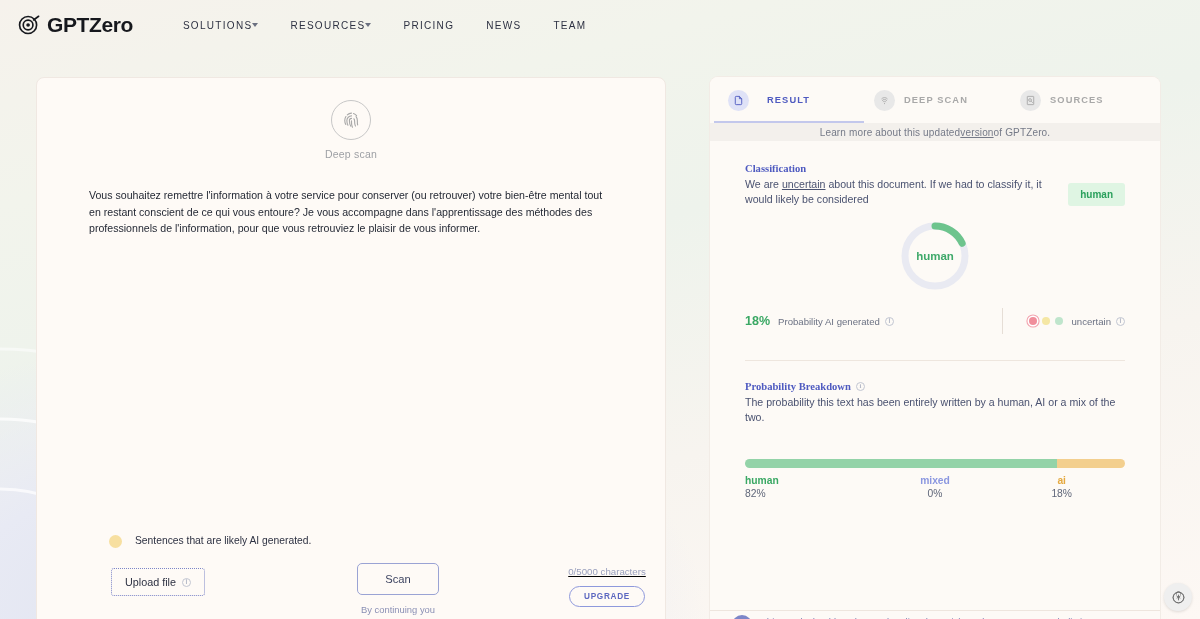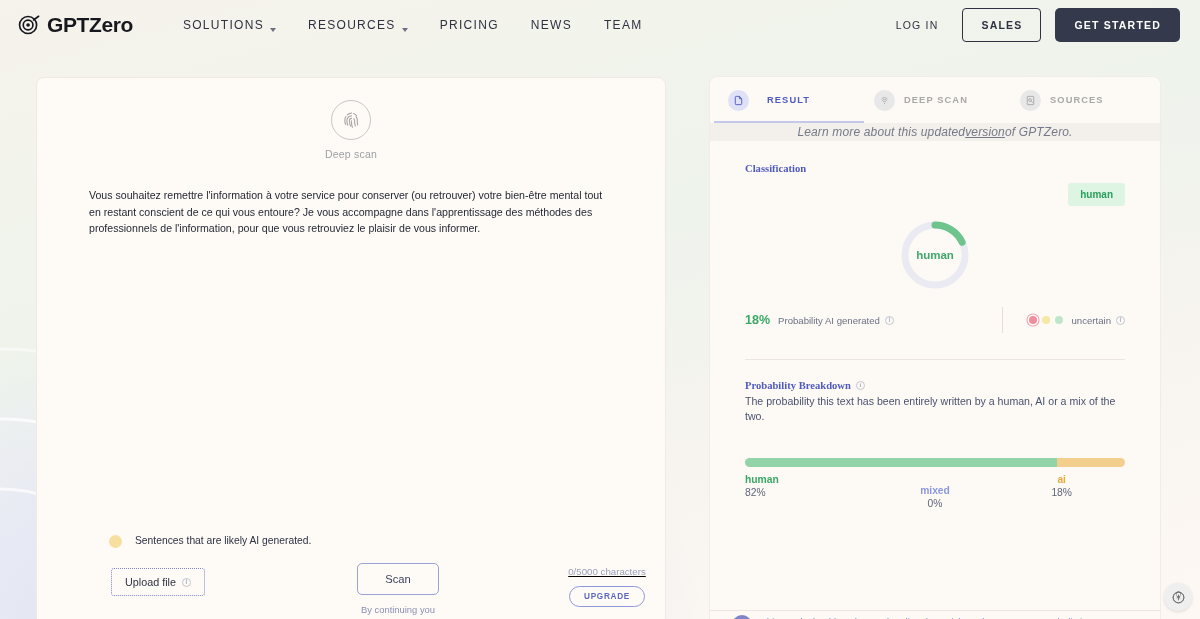--- a/index.html
+++ b/index.html
@@ -22,22 +22,22 @@
   .header {
     position: relative; z-index: 5;
     height: 50px; display: flex; align-items: center;
     padding: 0 20px 0 18px;
   }
   .logo { display:flex; align-items:center; gap:7px; }
   .logo-mark { width:22px; height:22px; flex:0 0 22px; }
   .logo-text { font-size:21px; font-weight:bold; color:#16181d; letter-spacing:-0.4px; }
   .nav { display:flex; align-items:center; margin-left:34px; gap:0; }
   .nav-item {
-    display:flex; align-items:flex-end; gap:6px;
-    font-size:12px; letter-spacing:1.3px; color:#2d3142; font-weight:500;
+    display:flex; align-items:center; gap:0;
+    font-size:10px; letter-spacing:1.3px; color:#2d3142; font-weight:500;
     padding:6px 16px; cursor:pointer; white-space:nowrap;
   }
   .caret { width:0;height:0; border-left:3.5px solid transparent; border-right:3.5px solid transparent; border-top:4px solid #6b7080; display:inline-block; }
   .header-right { margin-left:auto; display:flex; align-items:center; gap:14px; }
   .login { font-size:10.5px; letter-spacing:1.2px; color:#2d3142; font-weight:500; cursor:pointer; padding:6px 10px; }
   .btn-sales {
     font-size:10.5px; letter-spacing:1.2px; color:#2d3142; font-weight:600;
     border:1.3px solid #2d3142; border-radius:4px; background:transparent;
     padding:10px 18px; cursor:pointer; font-family:inherit;
   }
@@ -104,21 +104,21 @@
   .tab:nth-child(2){ padding-left:10px; }
   .tab:nth-child(3){ padding-left:10px; }
   .tab-ico { width:21px;height:21px;border-radius:50%; display:flex;align-items:center;justify-content:center; flex:0 0 21px; }
   .tab-ico.active { background:#dfe2f7; }
   .tab-ico.idle { background:#e8e8e8; }
   .tab-label { font-size:9.3px; letter-spacing:1.1px; font-weight:bold; color:#a8a8a8; white-space:nowrap; }
   .tab-label.active { color:#4e5ac0;padding-left:9px; }
   .tab-underline { position:absolute; left:0; bottom:0; height:2.5px; width:100%; background:#c3c8ec; }
   .learnmore-bar {
     background:#f3f0ec; height:18px; display:flex; align-items:center; justify-content:center;
-    font-size:12px; font-style:italic; color:#757a88; letter-spacing:.15px;
+    font-size:10px; color:#757a88; letter-spacing:.15px;
   }
   .learnmore-bar u { text-decoration:underline; cursor:pointer; }
 
   .section { padding:22px 35px 0 35px; }
   .sec-divider { height:1px; background:#eee6de; margin-top:22px; }
   .sec-title { font-size:10.6px; font-weight:bold; color:#4e5ac0; display:flex; align-items:center; gap:5px;font-family:Liberation Serif, serif; }
   .sec-body { font-size:10.6px; line-height:15px; color:#4a5270; margin-top:3px; }
   .sec-body u { text-decoration:underline; }
   .class-row { display:flex; align-items:flex-start; gap:10px; }
   .class-left { flex:1; }
@@ -152,21 +152,21 @@
   .bar-human { background:#93d3a8; }
   .bar-mixed { background:#a9b3e8; }
   .bar-ai { background:#f3cf8e; }
   .bar-labels { display:flex; margin-top:7px; }
   .bl { flex:1; }
   .bl.c { text-align:center; }
   .bl.r { text-align:center; }
   .bl-name { font-size:10.3px; font-weight:bold; }
   .bl-val { font-size:10.3px; color:#5f6679; margin-top:2px; }
   .n-human { color:#3aa864; }
-  .n-mixed { color:#8b97e0;margin-top:11px; }
+  .n-mixed { color:#8b97e0; }
   .n-ai { color:#e5a93f; }
 
   .foot-note { position:absolute; left:0; right:0; bottom:0; height:19px; border-top:1px solid #eee6de;
     display:flex; align-items:flex-start; gap:9px; padding:4px 20px 0 22px; overflow:hidden; }
   .foot-avatar { width:20px;height:20px;border-radius:50%; background:#7d86c8; flex:0 0 20px; }
   .foot-text { font-size:9.6px; line-height:13px; color:#7d84b5; }
 
   .chat-widget {
     position:absolute; right:8px; bottom:8px; width:28px; height:28px; border-radius:50%;
     background:#efefef; display:flex; align-items:center; justify-content:center;
@@ -210,25 +210,20 @@
       <span>PRICING</span>
     </div>
     <div class="nav-item">
       <span>NEWS</span>
     </div>
     <div class="nav-item">
       <span>TEAM</span>
     </div>
   </div>
 
-  <div class="header-right">
-    <span class="login">LOG IN</span>
-    <button class="btn-sales">SALES</button>
-    <button class="btn-get">GET STARTED</button>
-  </div>
 </div>
 
 <div class="main">
 
   <div class="left-panel">
     <div class="deepscan-head">
       <div class="ds-circle">
         <svg width="21" height="21" viewBox="0 0 24 24" fill="none" stroke="#a9a9a9" stroke-width="1.3" stroke-linecap="round">
           <path d="M12 3.5c-1.9 0-3.6.8-4.8 2"></path>
           <path d="M5.6 7.4A8.3 8.3 0 0 0 4.3 12c0 2 .5 3.3 1.2 4.6"></path>
@@ -309,20 +304,23 @@
     <div class="learnmore-bar">
       <span>Learn more about this updated </span>
         <u>version</u>
         <span> of GPTZero.</span>
     </div>
 
     <div class="section">
       <div class="class-row">
         <div class="class-left">
           <div class="sec-title">Classification</div>
+          <div class="sec-body">
+            <span>We are </span><u>uncertain</u><span> about this document. If we had to classify it, it would likely be considered</span>
+          </div>
         </div>
         <div class="badge-human">human</div>
       </div>
 
       <div class="gauge-wrap">
         <div class="gauge">
           <svg width="72" height="72" viewBox="0 0 72 72">
             <circle cx="36" cy="36" r="30" fill="none" stroke="#e9eaf2" stroke-width="7"></circle>
             <circle id="gauge-arc" cx="36" cy="36" r="30" fill="none" stroke="#6dc48d" stroke-width="7" stroke-linecap="round" transform="rotate(-90 36 36)" stroke-dasharray="188.5" stroke-dashoffset="154.6"></circle>
           </svg>

